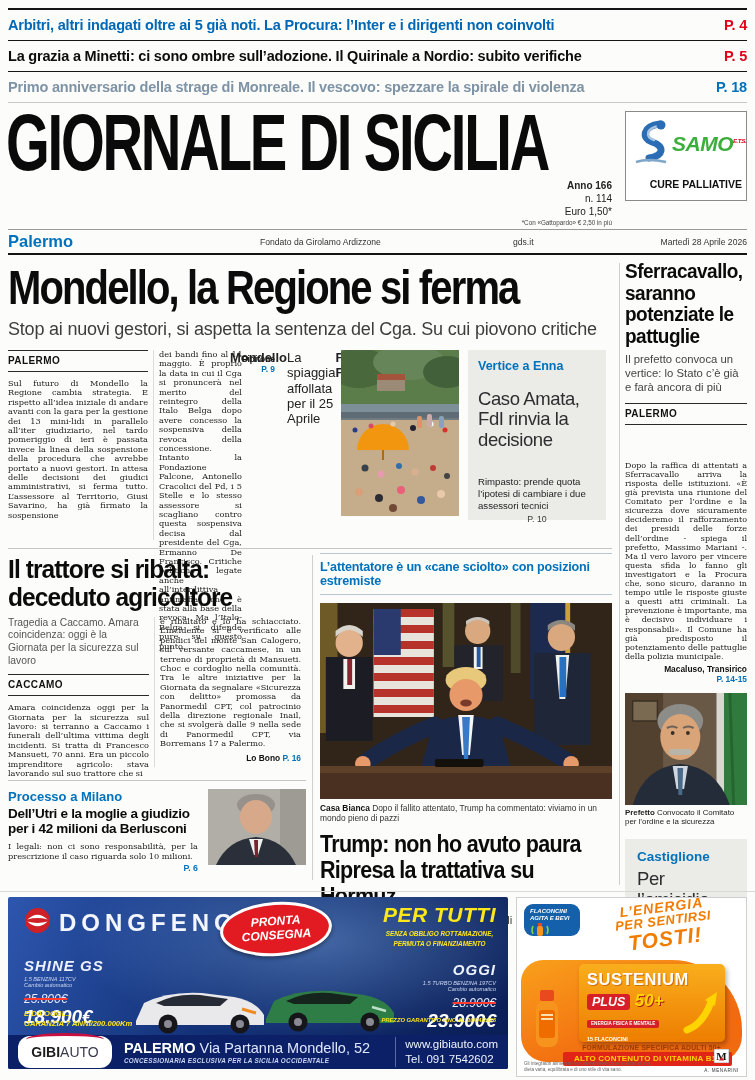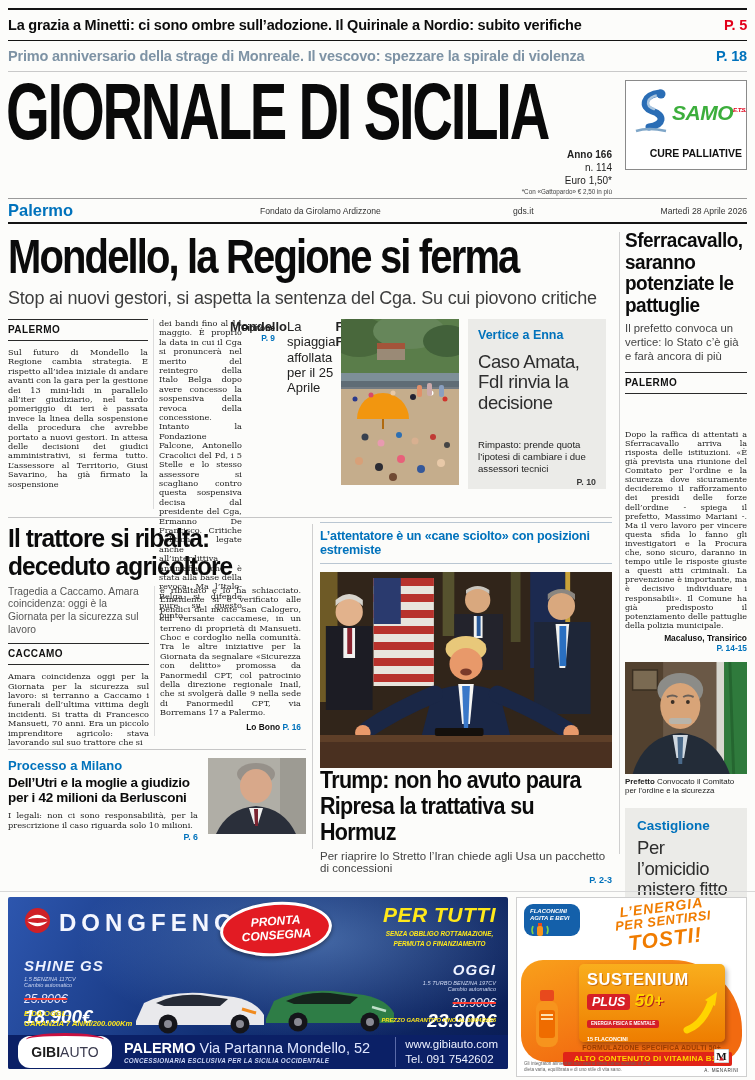--- a/index.html
+++ b/index.html
@@ -53,24 +53,24 @@
   .lead-c2 { width:116px; flex:none; display:flex; flex-direction:row; }
   .byline { margin-top:4px; text-align:right; font-size:8.4px; font-weight:bold; color:#111; }
   .byline .pg { color:#0072bc; }
   .kicker { font-size:10px; font-weight:bold; letter-spacing:.4px; border-top:1px solid #2a2a2a;
             border-bottom:1px solid #2a2a2a; padding:4px 0 5px; margin-bottom:7px; color:#111; }
   .lead-cap { width:66px; flex:none; display:flex; justify-content:center;
               font-size:13px; line-height:1.18; padding:0 5px 8px 5px; color:#222; }
   .lead-photo { width:118px; height:166px; flex:none; background:#ccc; }
   .lead-photo svg { display:block; }
   .enna { width:138px; flex:none; background:#ebebe8; padding:9px 10px; margin-left:9px; height:170px; }
-  .box-kicker { color:#0072bc; font-weight:bold; font-size:12.5px; margin-bottom:10px; }
+  .box-kicker { color:#0072bc; font-weight:bold; font-size:12.5px; margin-bottom:16px; }
   .box-title { font-size:18.5px; line-height:1.1; color:#2d2d2d; letter-spacing:-0.4px; }
   .box-text { font-size:9.6px; line-height:1.25; color:#222; margin-top:26px; }
-  .box-page { text-align:right; font-size:8.8px; font-weight:bold; color:#3a3a3a; margin-top:2px; }
+  .box-page { text-align:center; font-size:8.8px; font-weight:normal; color:#3a3a3a; margin-top:2px; }
 
   
   .lower { display:flex; margin-top:8px; border-top:1px solid #c6c6c6; height:332px; }
   .lower-left { width:298px; flex:none; padding-top:6px; }
   .lower-div { width:1px; background:#cfcfcf; margin:6px 7px 0 6px; flex:none; }
   .lower-right { flex:1; min-width:0; padding-top:4px; }
 
   .t-headline { font-size:24.5px; font-weight:bold; letter-spacing:-0.9px; line-height:1.06;
                 transform:scaleY(1.08); transform-origin:left top; margin-bottom:10px; color:#0b0b0b; }
   .t-cols { display:flex; height:150px; }
@@ -173,20 +173,24 @@
   .su-disclaimer { position:absolute; left:7px; bottom:3px; width:128px; font-size:4.6px; color:#666; line-height:1.35; z-index:3; }
   .su-menarini { position:absolute; right:7px; bottom:3px; text-align:center; z-index:3; color:#333; }
   .su-maker { font-size:4.6px; letter-spacing:.6px; margin-top:1px; }
 </style>
 </head>
 <body>
 
 <div class="page">
 
   <header class="topbar">
+    <div class="topbar-row">
+      <span class="tb-blue">Arbitri, altri indagati oltre ai 5 già noti. La Procura: l’Inter e i dirigenti non coinvolti</span>
+      <span class="tb-page pg-red">P. 4</span>
+    </div>
     <div class="topbar-row">
       <span class="tb-black">La grazia a Minetti: ci sono ombre sull’adozione. Il Quirinale a Nordio: subito verifiche</span>
       <span class="tb-page pg-red">P. 5</span>
     </div>
     <div class="topbar-row">
       <span class="tb-steel">Primo anniversario della strage di Monreale. Il vescovo: spezzare la spirale di violenza</span>
       <span class="tb-page pg-blue">P. 18</span>
     </div>
   </header>
 
@@ -375,20 +379,21 @@
                 <polygon points="146,114 154,114 152,160 148,160" fill="#3a78c8"></polygon>
                 <ellipse cx="150" cy="77" rx="21" ry="13" fill="#e8c87a"></ellipse>
                 <ellipse cx="150" cy="92" rx="17" ry="16" fill="#e8996a"></ellipse>
                 <ellipse cx="150" cy="100" rx="6" ry="3.5" fill="#7a3a2a"></ellipse>
                 <path d="M130 80 Q150 64 170 80 L170 72 Q150 58 130 72 Z" fill="#e8c87a"></path>
                 <rect x="0" y="168" width="300" height="28" fill="#4a3020"></rect>
                 <rect x="0" y="163" width="300" height="7" fill="#5e3f28"></rect>
                 <rect x="118" y="156" width="50" height="8" rx="2" fill="#14100c"></rect>
               </svg>
             </div>
+            <div class="trump-cap"><b>Casa Bianca</b> <span>Dopo il fallito attentato, Trump ha commentato: viviamo in un mondo pieno di pazzi</span></div>
             <h2 class="trump-headline">
               <div>Trump: non ho avuto paura</div>
               <div>Ripresa la trattativa su Hormuz</div>
             </h2>
             <div class="trump-sub">Per riaprire lo Stretto l’Iran chiede agli Usa un pacchetto di concessioni</div>
             <div class="trump-page">P. 2-3</div>
           </article>
         </div>
       </div>
     </div>

